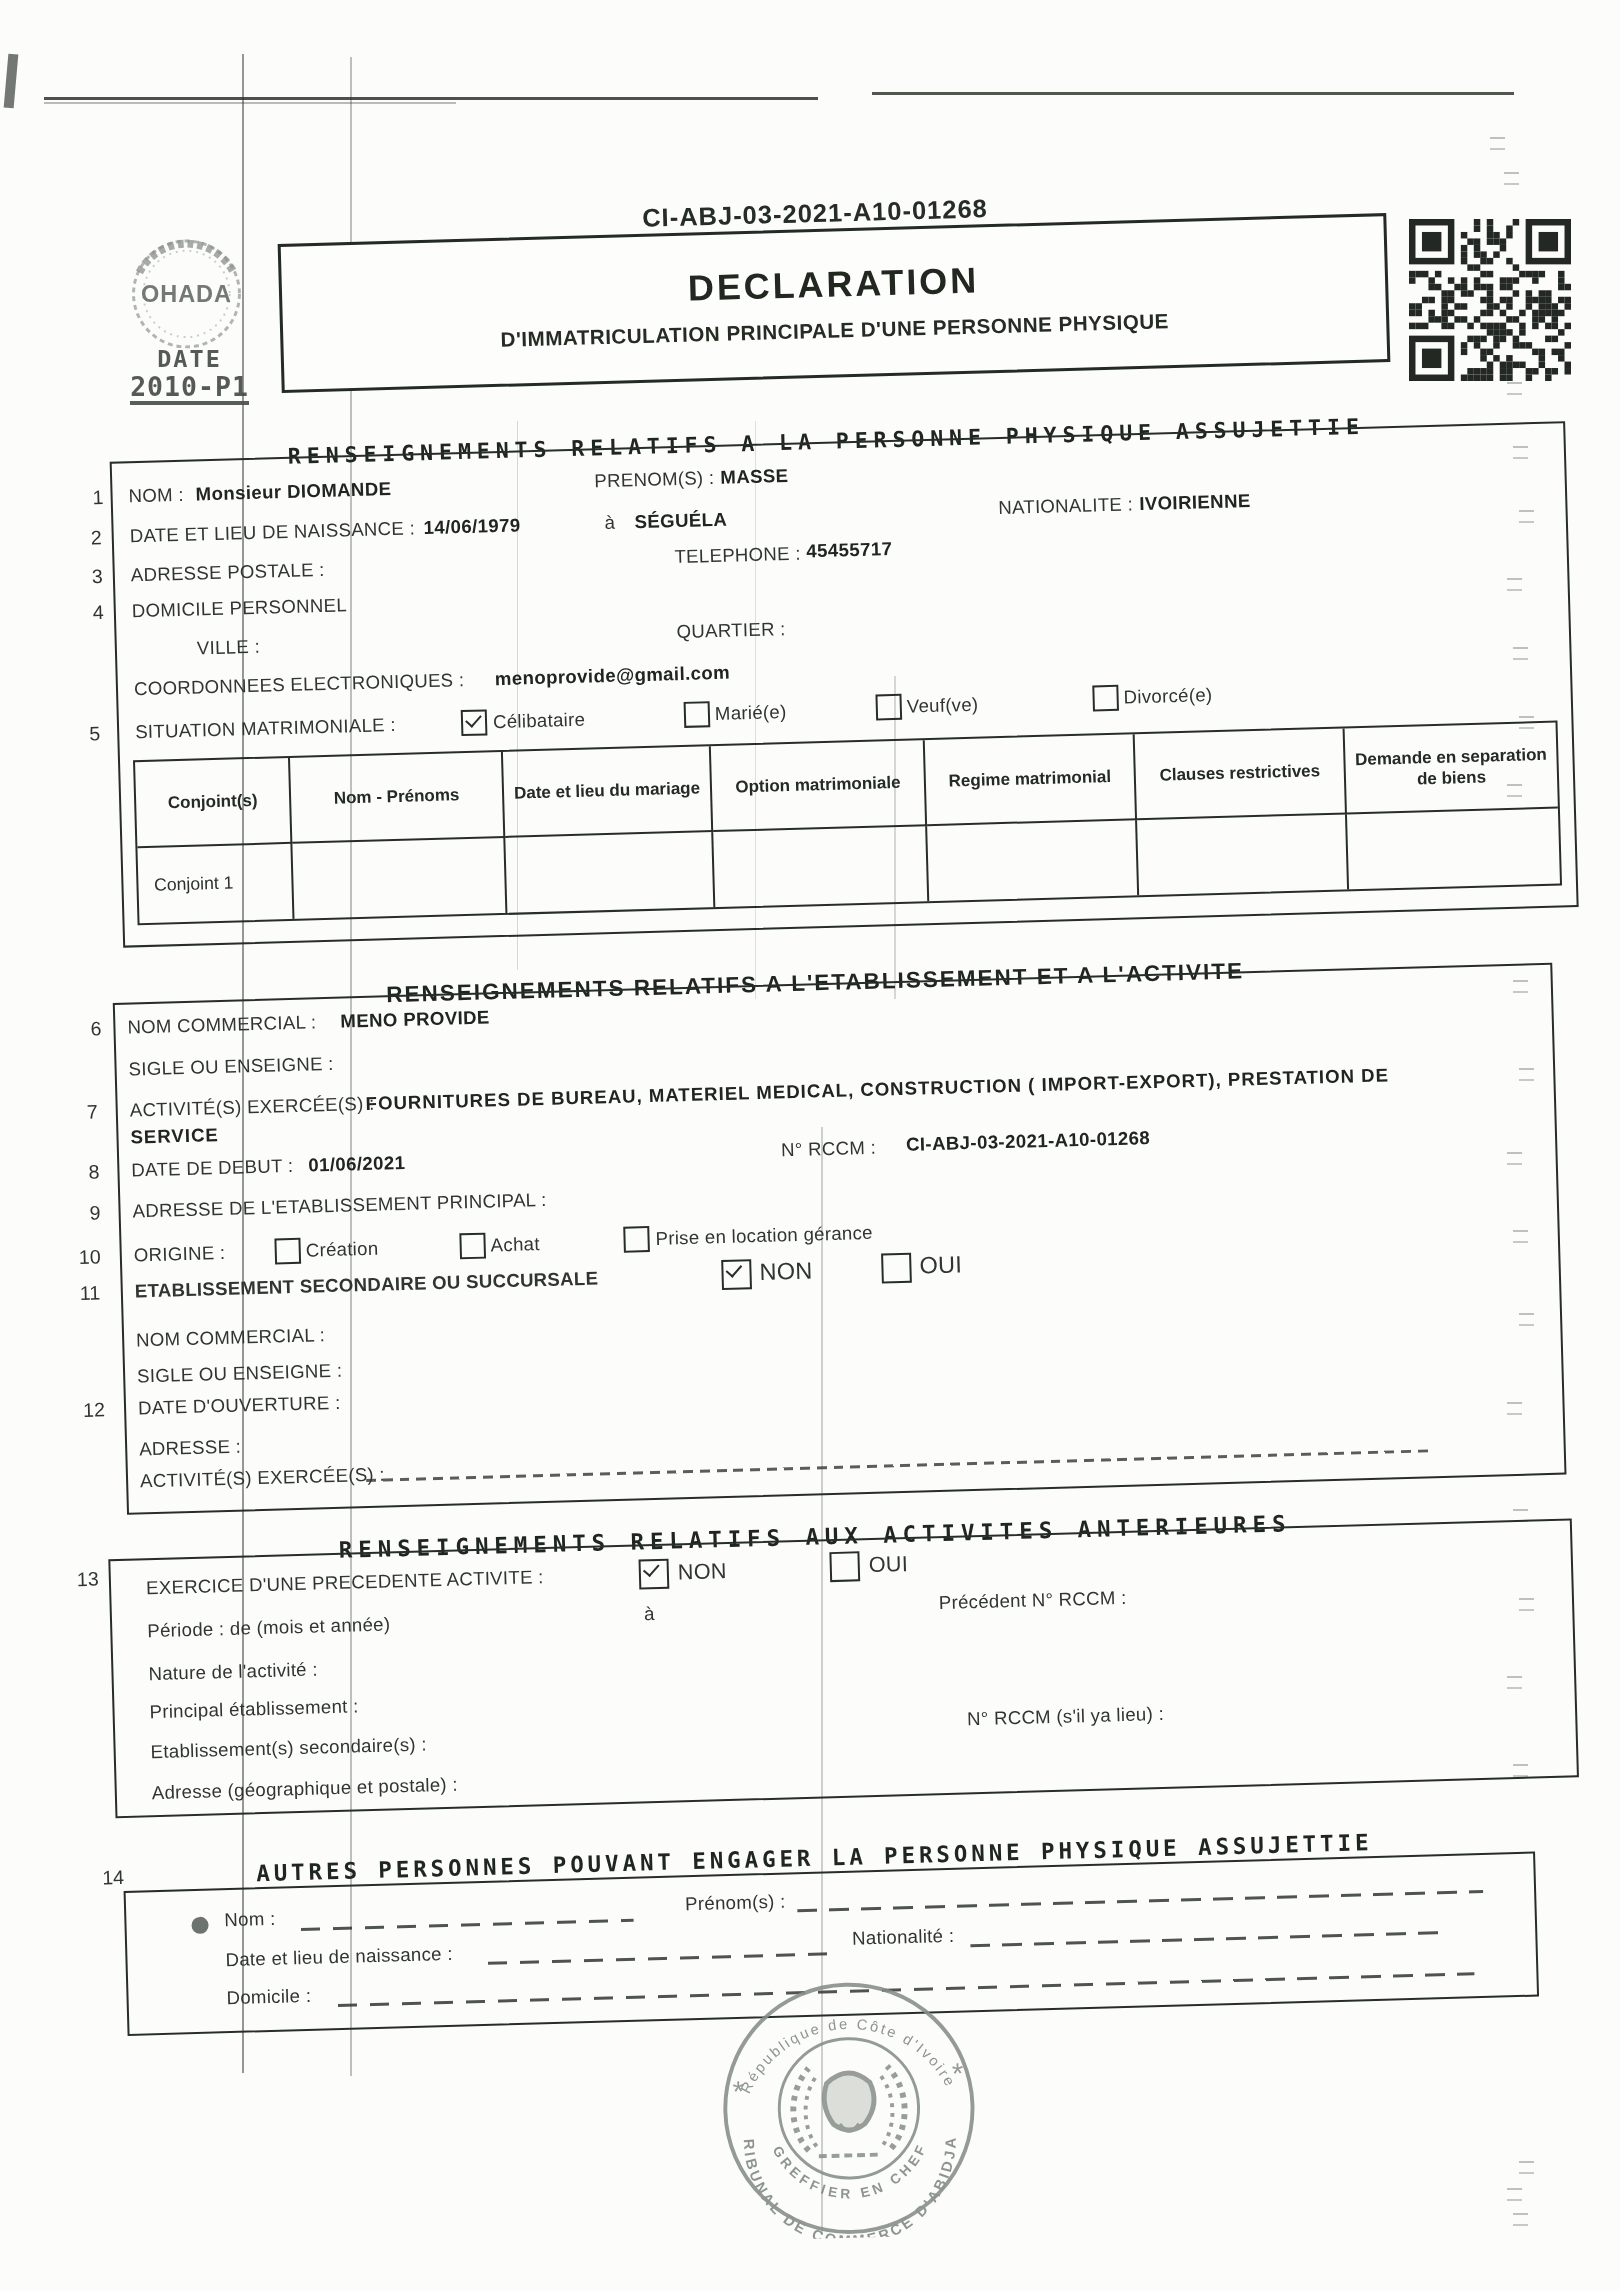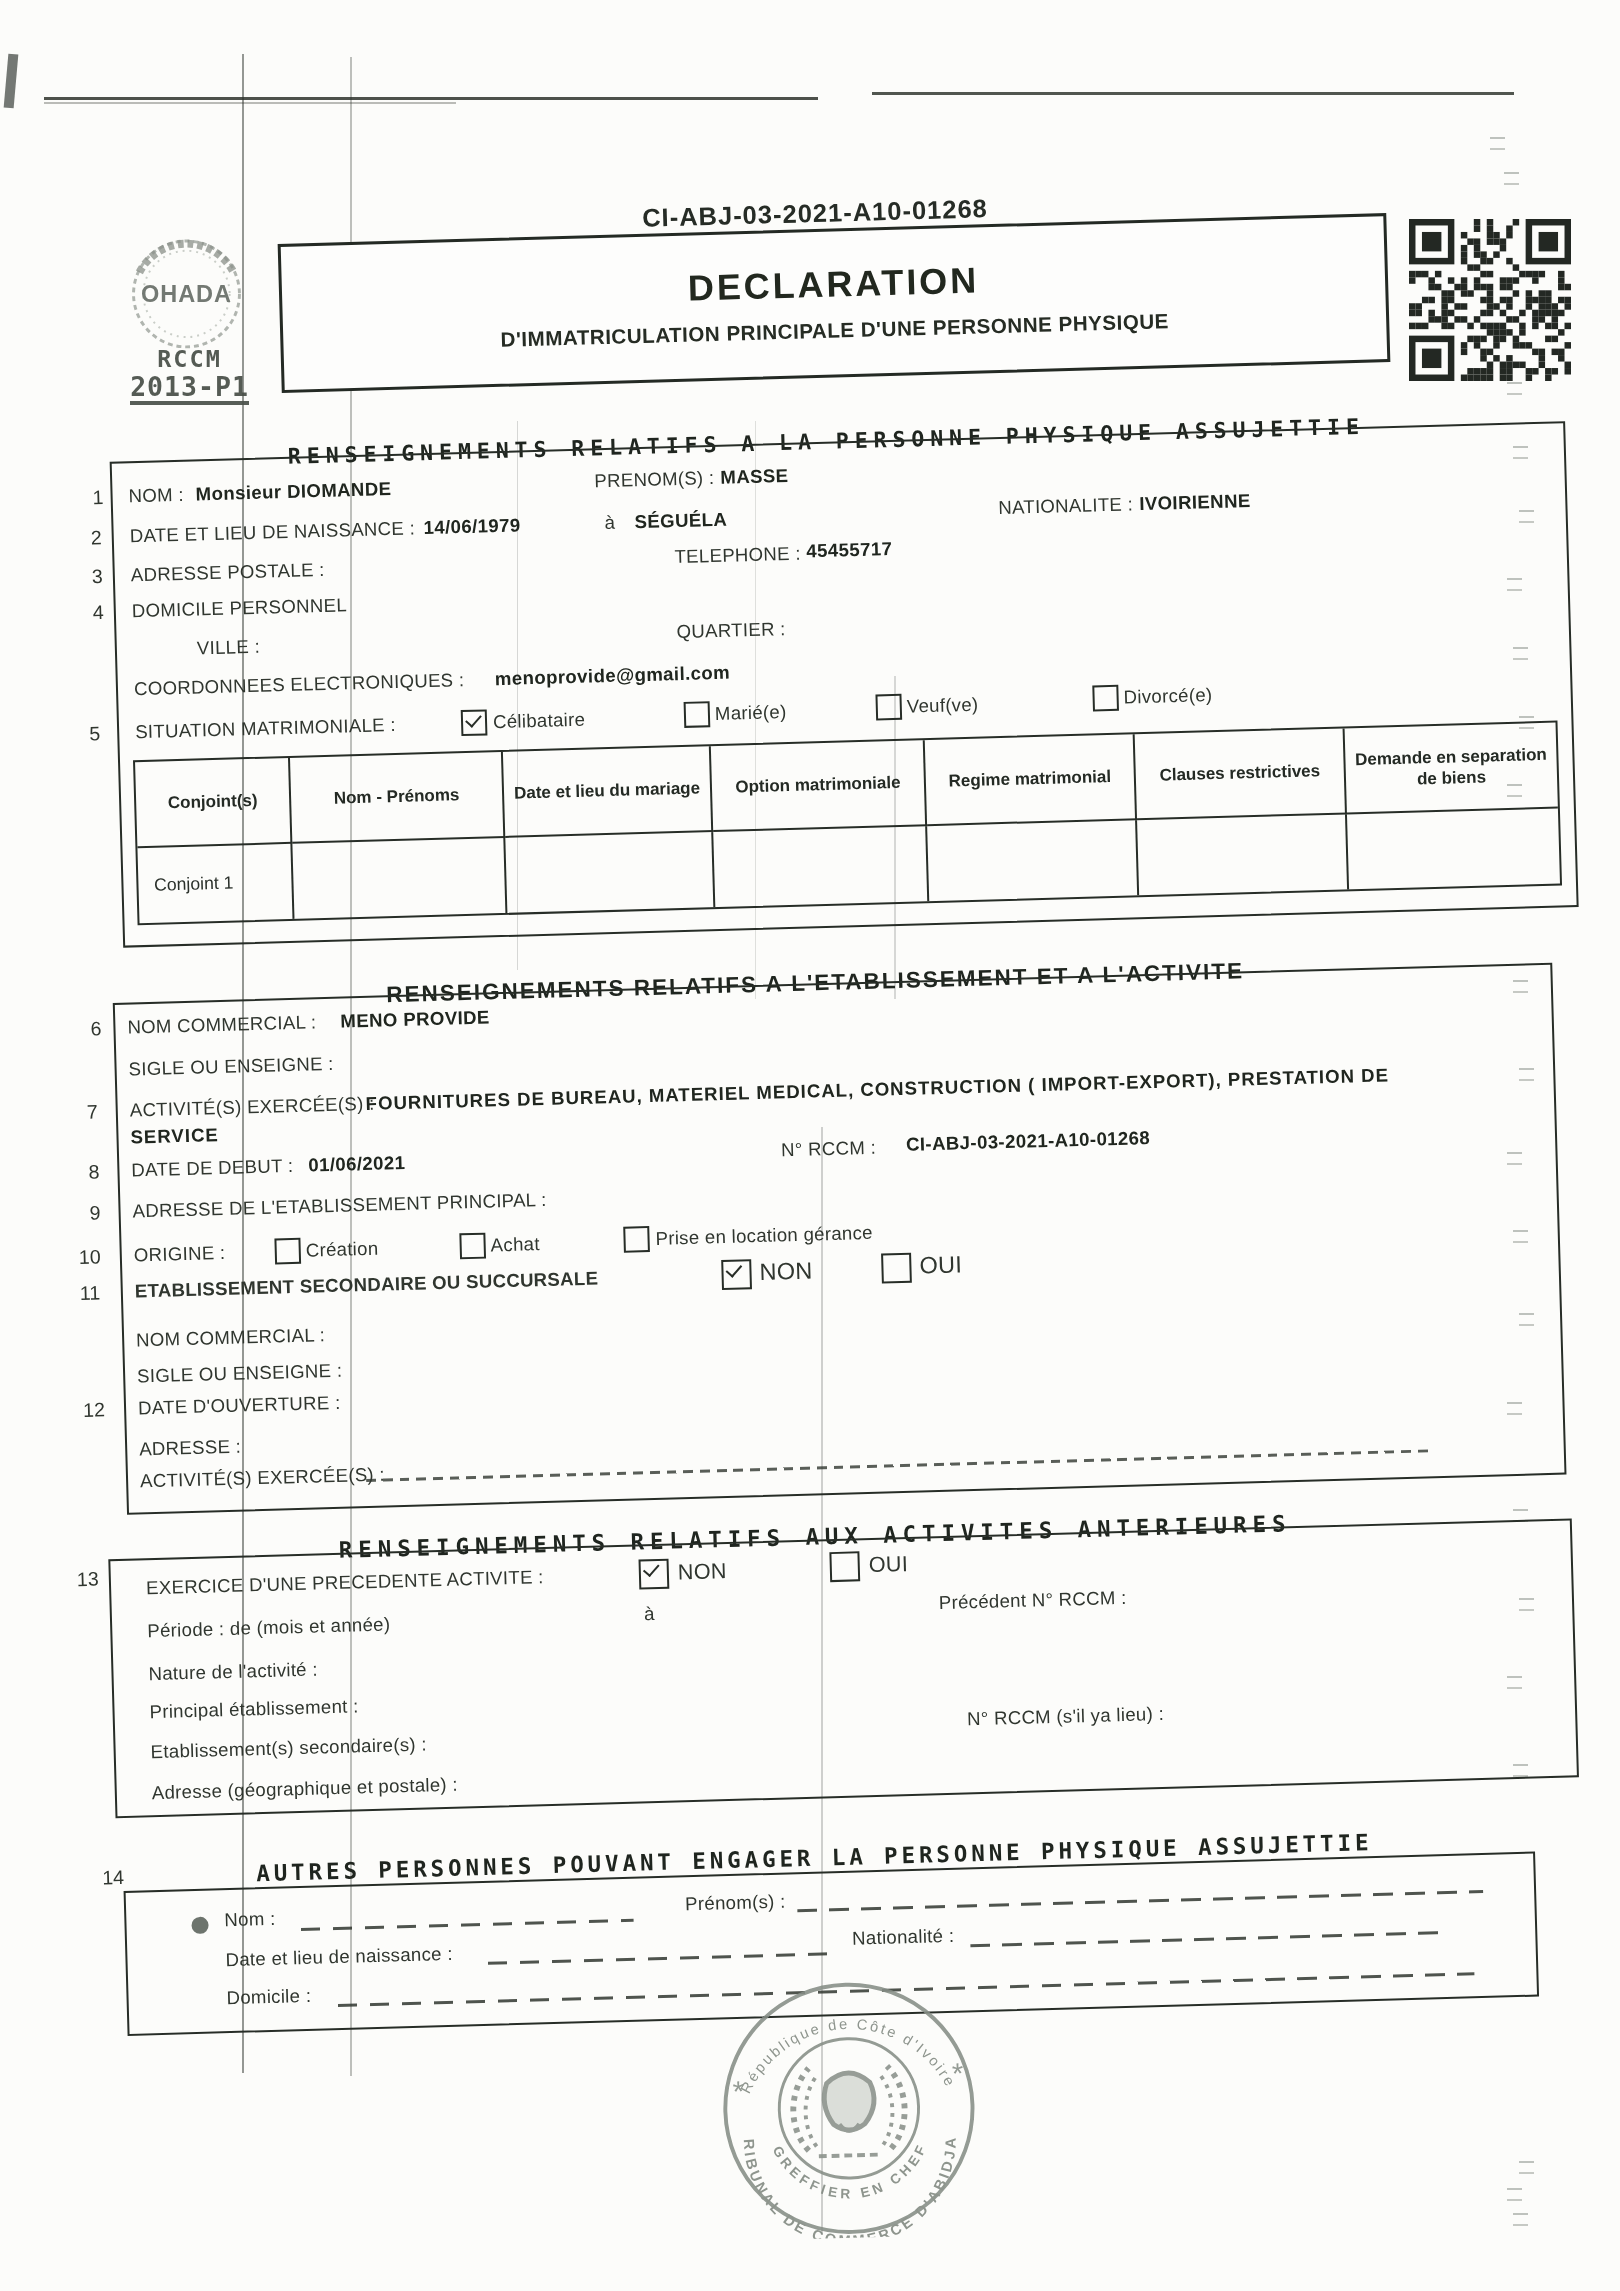--- a/index.html
+++ b/index.html
@@ -312,22 +312,22 @@
       </g>
     </svg>
 
   <svg style="position:absolute;left:110px;top:233px;opacity:.85;" width="152" height="116" viewBox="0 0 155 118">
     <circle cx="78" cy="62" r="54" fill="none" stroke="#8d948c" stroke-width="3" stroke-dasharray="5 4" opacity=".8"></circle>
     <circle cx="78" cy="62" r="44" fill="none" stroke="#9aa198" stroke-width="2" stroke-dasharray="2 5" opacity=".6"></circle>
     <path d="M30,40 A54,54 0 0 1 126,40" fill="none" stroke="#777e76" stroke-width="8" stroke-dasharray="6 4" opacity=".75"></path>
     <text x="78" y="70" text-anchor="middle" font-size="24" font-weight="bold" fill="#5c635c" letter-spacing="1">OHADA</text>
   </svg>
   <div class="rccm-mark">
-    <div class="l1">RCCM</div>
-    <div><span class="l2">2013-P1</span></div>
+    <div class="l1">DATE</div>
+    <div><span class="l2">2010-P1</span></div>
   </div>
 
   <div class="doc">
 
     <div class="ref">CI-ABJ-03-2021-A10-01268</div>
     <div class="decl-box">
       <div class="decl-title">DECLARATION</div>
       <div class="decl-sub">D'IMMATRICULATION PRINCIPALE D'UNE PERSONNE PHYSIQUE</div>
     </div>
 

